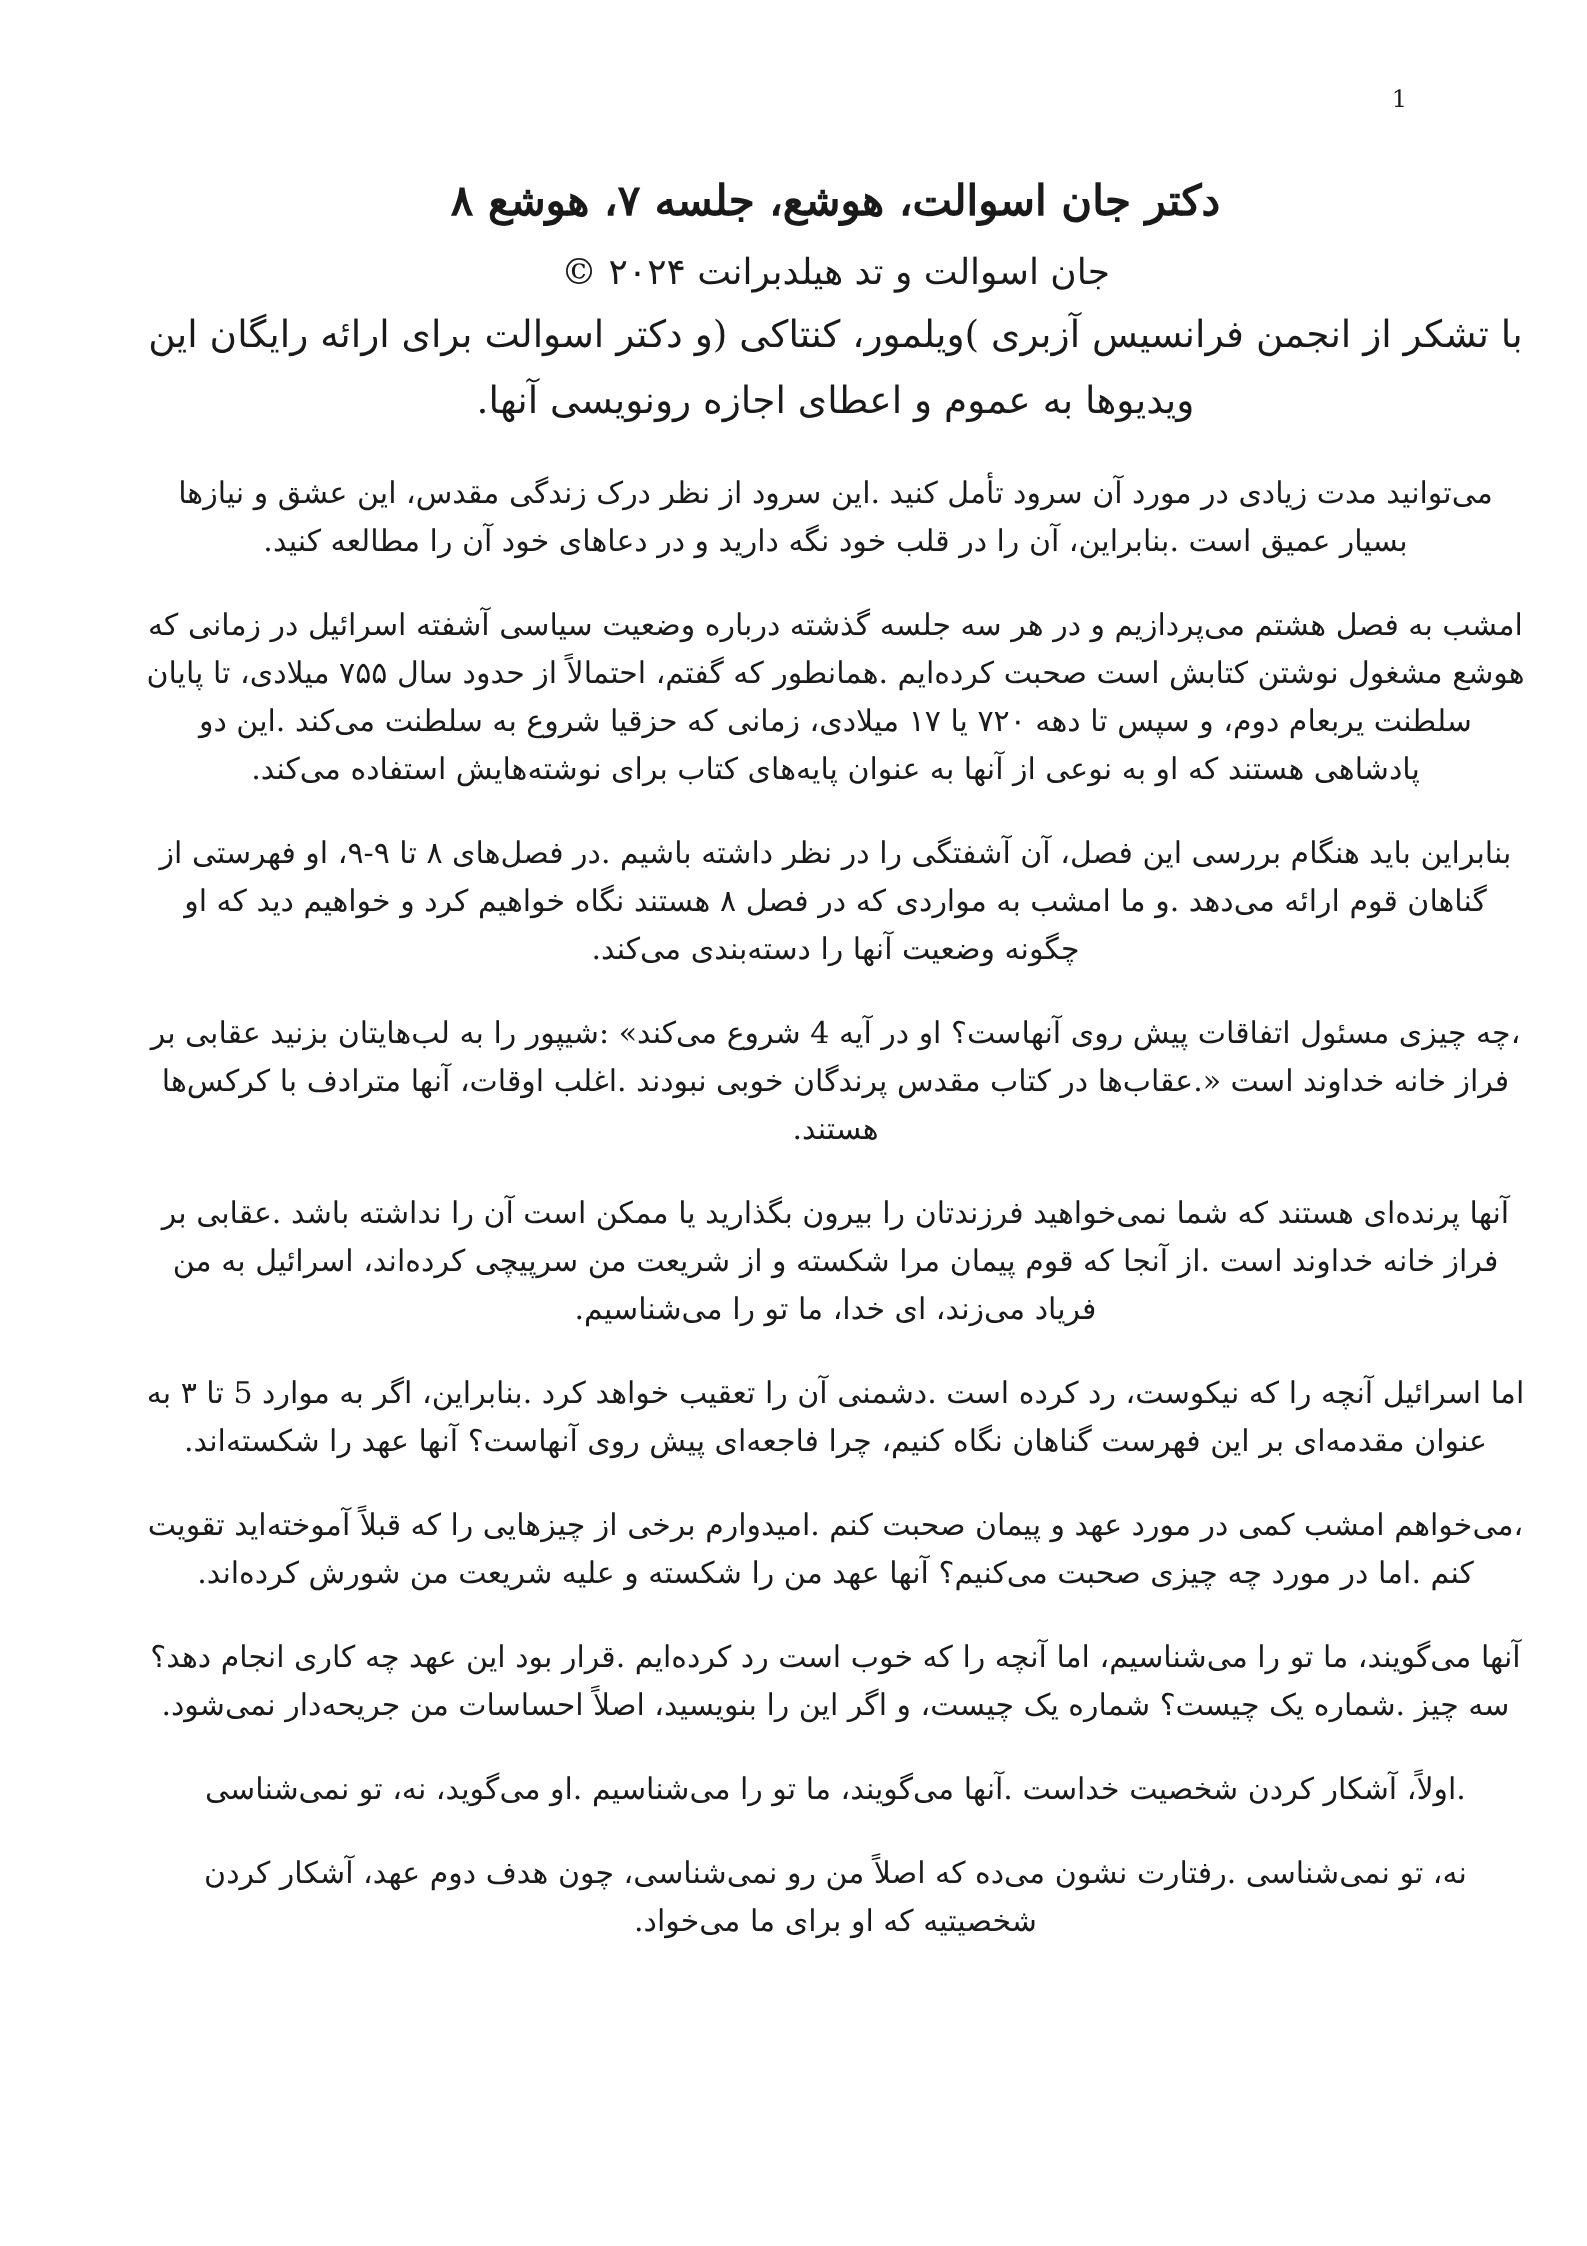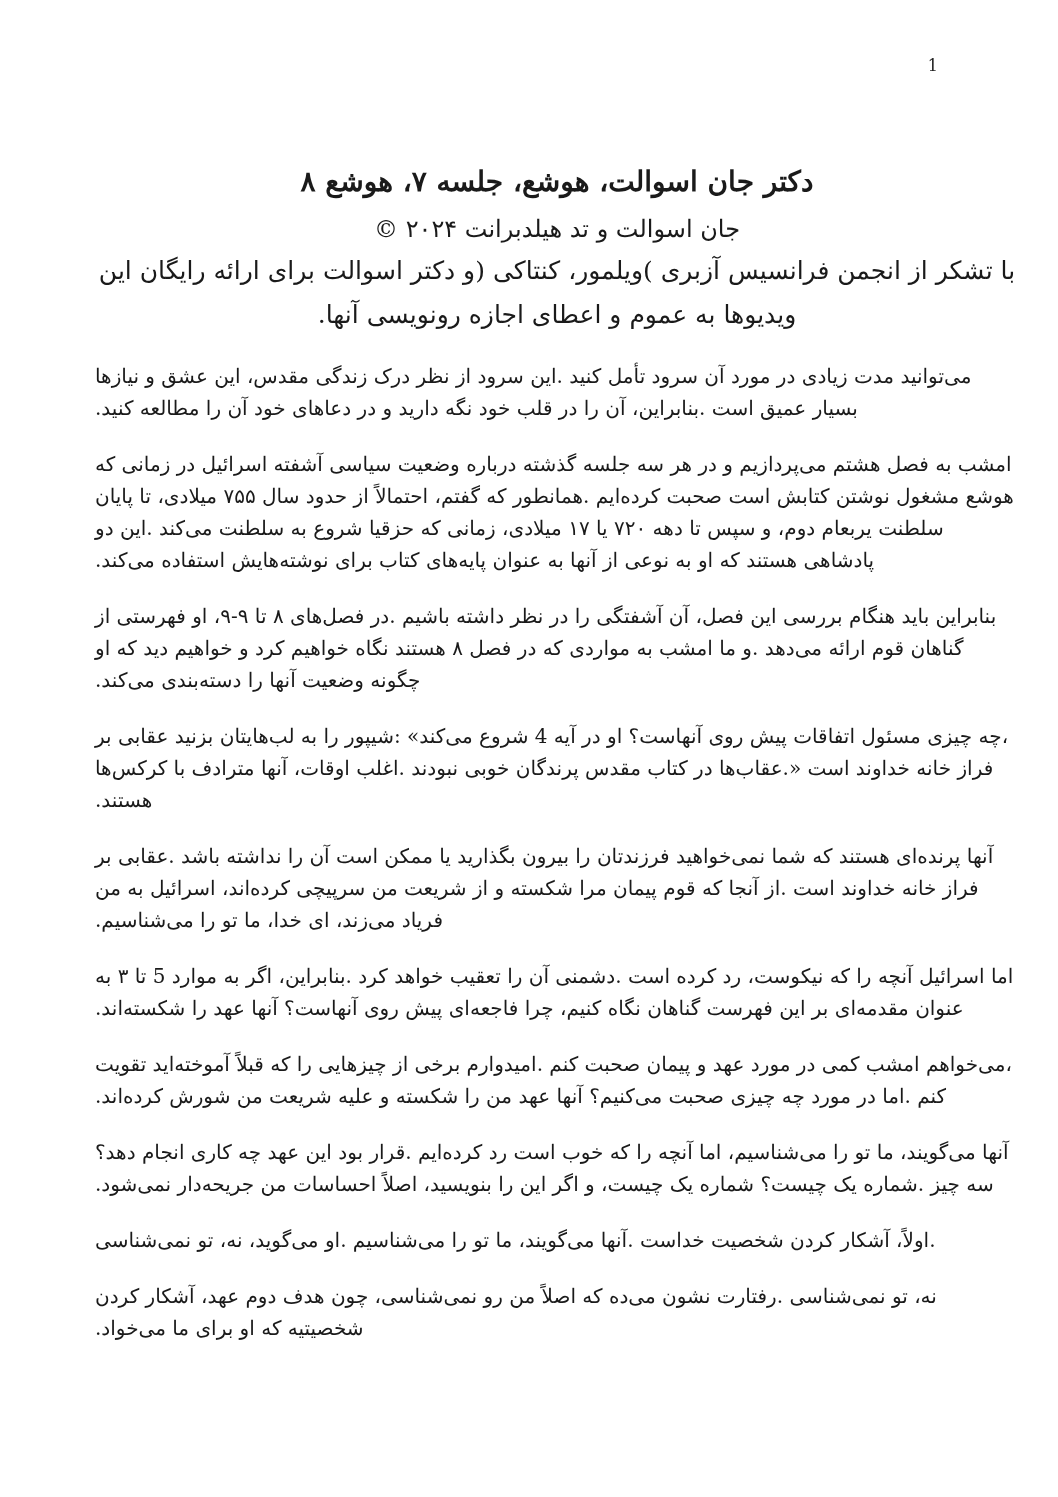--- a/index.html
+++ b/index.html
@@ -22,21 +22,20 @@
     top: 56px;
     right: 120px;
     font-size: 16px;
     color: #1a1a1a;
     direction: ltr;
   }
   .content {
     direction: rtl;
     padding: 116px 39px 0 95px;
     box-sizing: border-box;
-    margin-top: 48px;
   }
   h1.doc-title {
     margin: 0 0 10px 0;
     text-align: center;
     font-size: 28px;
     font-weight: bold;
     line-height: 1.3;
   }
   .doc-copyright {
     margin: 0;
@@ -45,21 +44,21 @@
     line-height: 1.6;
   }
   .doc-acknowledgment {
     margin: 0 0 0 0;
     text-align: center;
     font-size: 25px;
     line-height: 1.75;
   }
   .body-text p {
     margin: 24px 0 0 0;
-    text-align: left;
+    text-align: center;
     font-size: 20px;
     line-height: 1.6;
   }
 </style>
 </head>
 <body>
 
 <div class="page">
 
   <div class="page-number">1</div>

